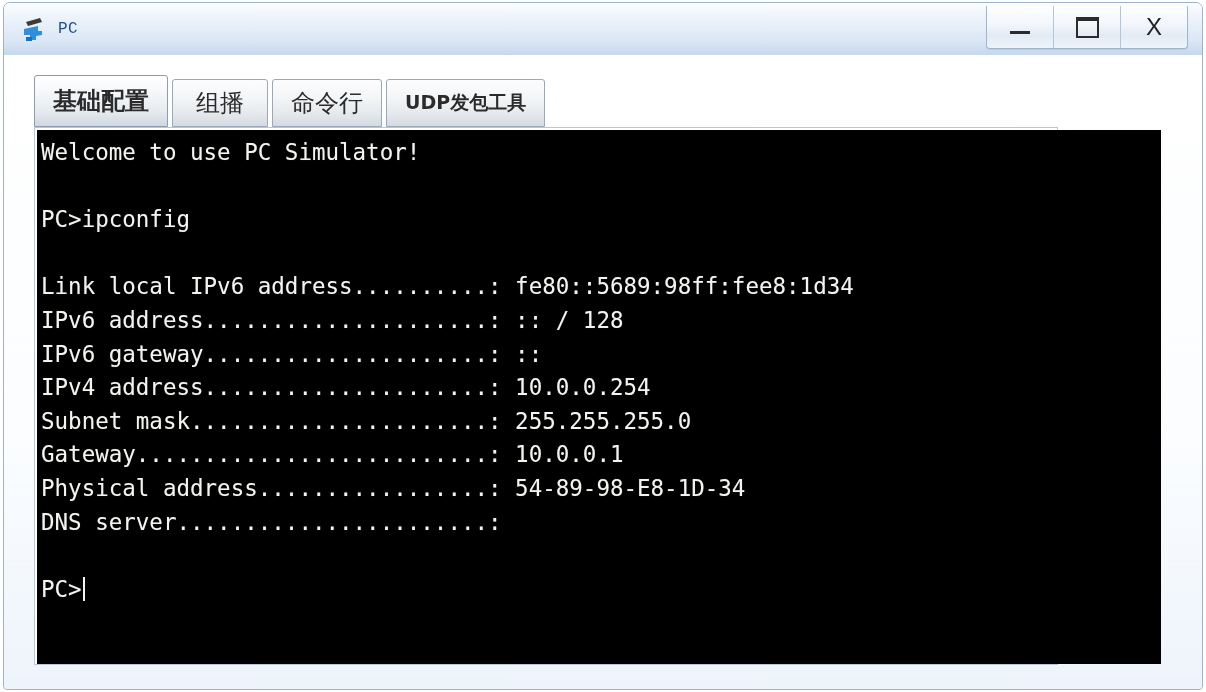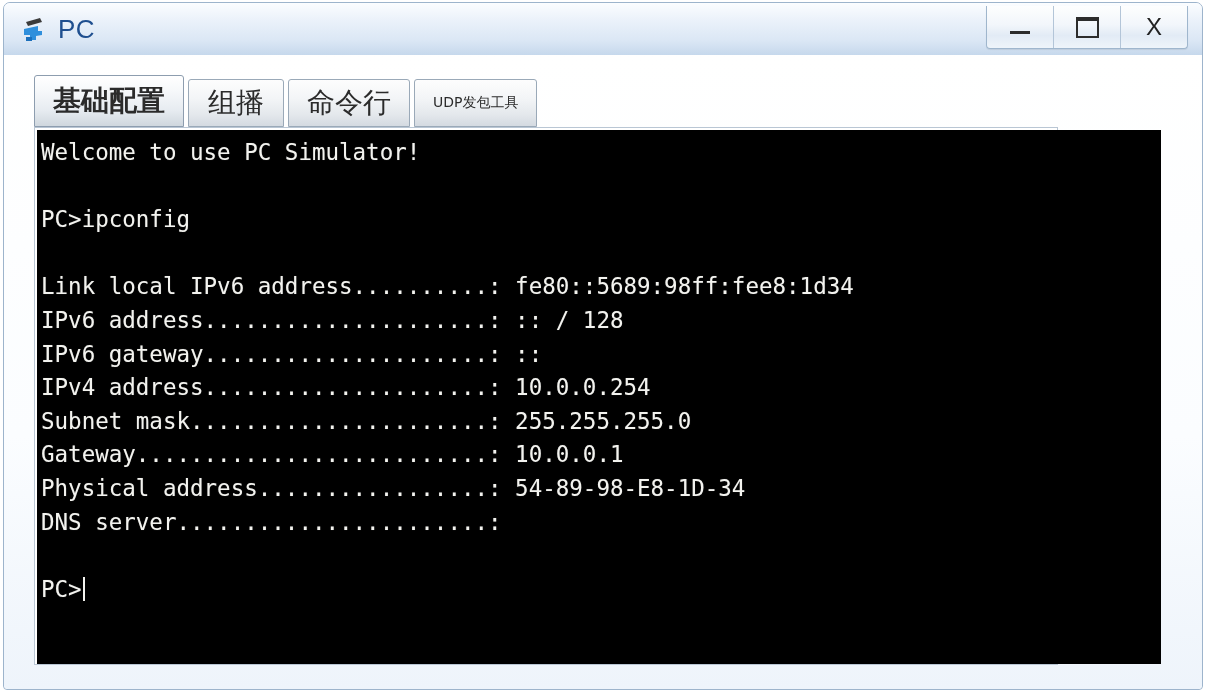--- a/index.html
+++ b/index.html
@@ -22,22 +22,22 @@
     border-radius:6px 6px 0 0;
     background:linear-gradient(to bottom,#fbfdff 0%,#eaf1fa 35%,#dbe7f5 72%,#c6d8ec 100%);
     border-bottom:1px solid #a9bfd6;
     overflow:hidden;
   }
   .title-left{
     position:absolute;left:16px;top:8px;height:36px;display:flex;align-items:center;gap:8px;
   }
   .app-icon{width:30px;height:30px;position:relative;display:block;}
   .title-text{
-    font-size:26px;color:#1f4f8f;letter-spacing:0.5px;
-    font-family:Liberation Sans, sans-serif;
+    font-size:16px;color:#1f4f8f;letter-spacing:0.5px;
+    font-family:Liberation Mono, monospace;
   }
   .winbtns{
     position:absolute;right:14px;top:3px;height:42px;display:flex;align-items:stretch;
     border:1px solid #9fb6cd;border-top:none;border-radius:0 0 4px 4px;
     background:linear-gradient(to bottom,#fdfefe 0%,#f2f6fb 45%,#e2ebf5 70%,#eef4fa 100%);
     box-shadow:0 1px 1px rgba(0,0,0,0.08);
   }
   .winbtn{
     width:66px;display:flex;align-items:center;justify-content:center;
     border-right:1px solid #b3c5d8;cursor:default;position:relative;
@@ -57,31 +57,31 @@
   .tabs{
     position:absolute;left:30px;top:20px;display:flex;align-items:flex-end;gap:4px;
   }
   .tab{
     box-sizing:border-box;
     height:48px;padding:0 18px;min-width:96px;
     display:flex;align-items:center;justify-content:center;
     border:1px solid #9aa9b8;
     border-radius:3px 3px 0 0;
     background:linear-gradient(to bottom,#fdfdfd 0%,#f3f5f7 40%,#e4e8ec 75%,#d4dae1 100%);
-    font-size:28px;color:#2b2b2b;
+    font-size:24px;color:#2b2b2b;
     font-family:"DejaVu Sans", sans-serif;
     white-space:nowrap;cursor:default;
   }
   .tab.selected{
     height:52px;
     font-weight:bold;
     background:linear-gradient(to bottom,#ffffff 0%,#f6f8fa 30%,#e6ebf0 70%,#cfd7de 100%);
     border-color:#8d9daf;
   }
-  .tab.small{font-size:14px;}
+  .tab.small{font-size:19px;font-weight:bold;}
 
   
   .term-wrap{
     position:absolute;left:30px;top:72px;width:1024px;height:538px;
     border:1px solid #b9c6d4;
     background:#ffffff;
     box-sizing:border-box;
   }
   .term{
     position:absolute;left:2px;top:2px;width:1124px;height:534px;

